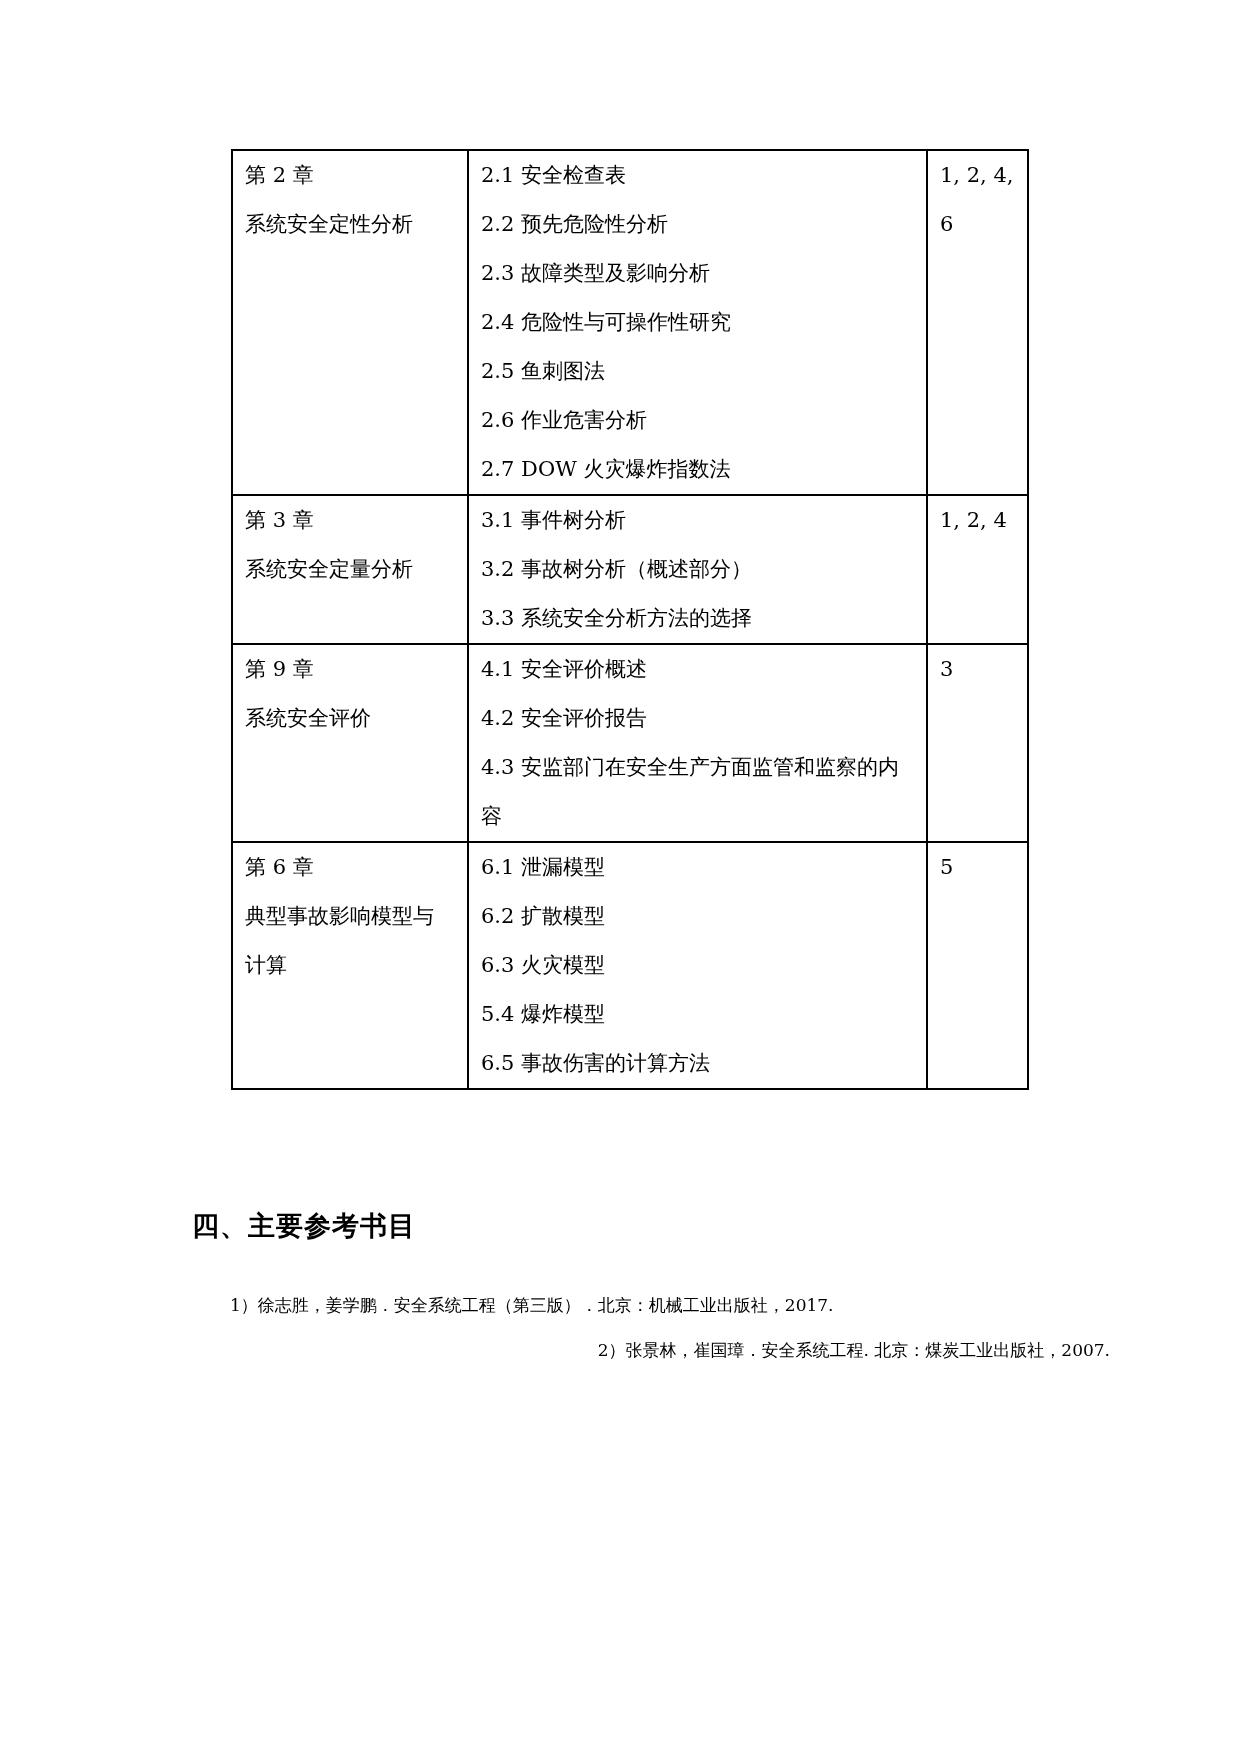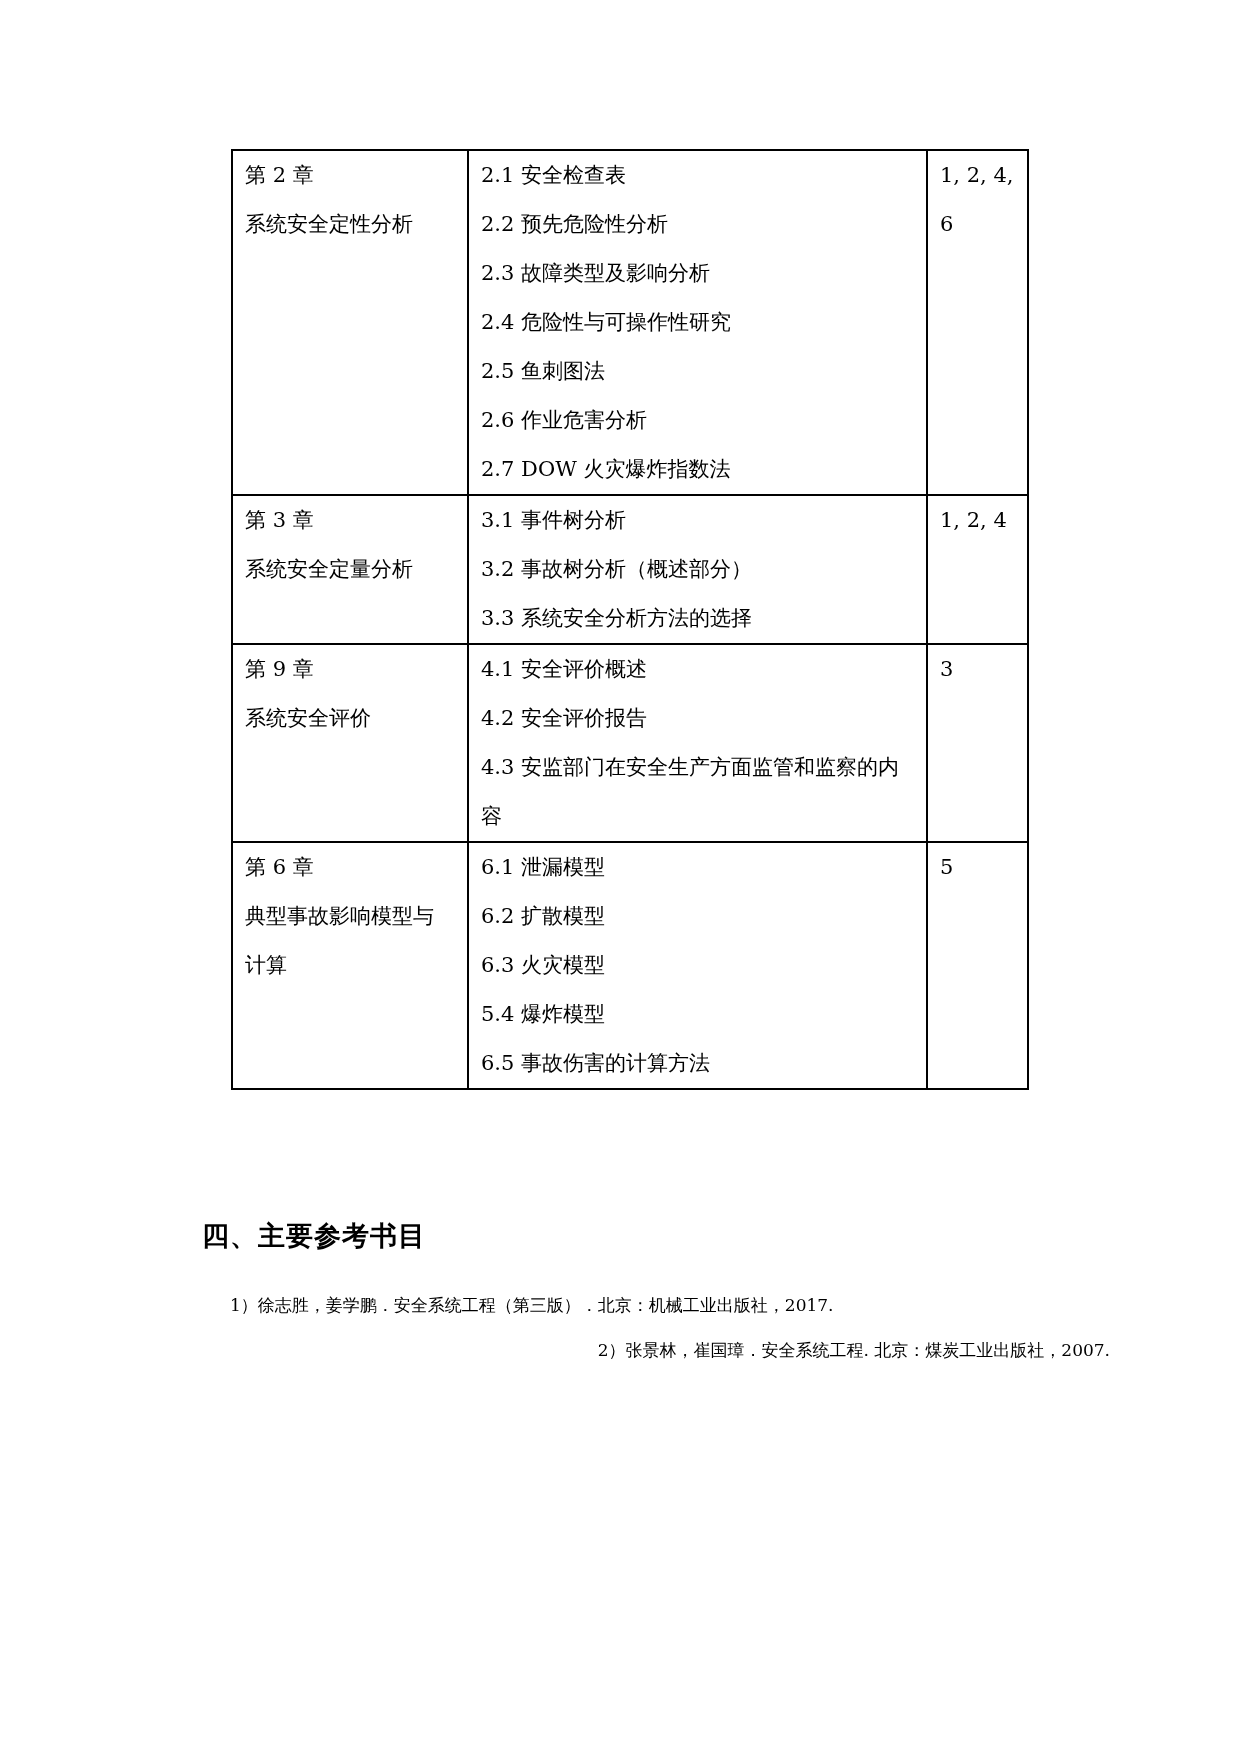--- a/index.html
+++ b/index.html
@@ -40,21 +40,21 @@
   }
   tr.row-1 { height: 343px; }
   tr.row-2 { height: 147px; }
   tr.row-3 { height: 192px; }
   tr.row-4 { height: 98px; }
   tr.row-5 { height: 196px; }
   .refs-heading {
     position: absolute;
     left: 190px;
     top: 1204px;
-    margin: 12px;
+    margin: 2px;
     font-size: 27px;
     font-weight: bold;
     line-height: 40px;
     letter-spacing: 1px;
     white-space: nowrap;
   }
   .ref-line {
     position: absolute;
     left: 230px;
     width: 880px;

